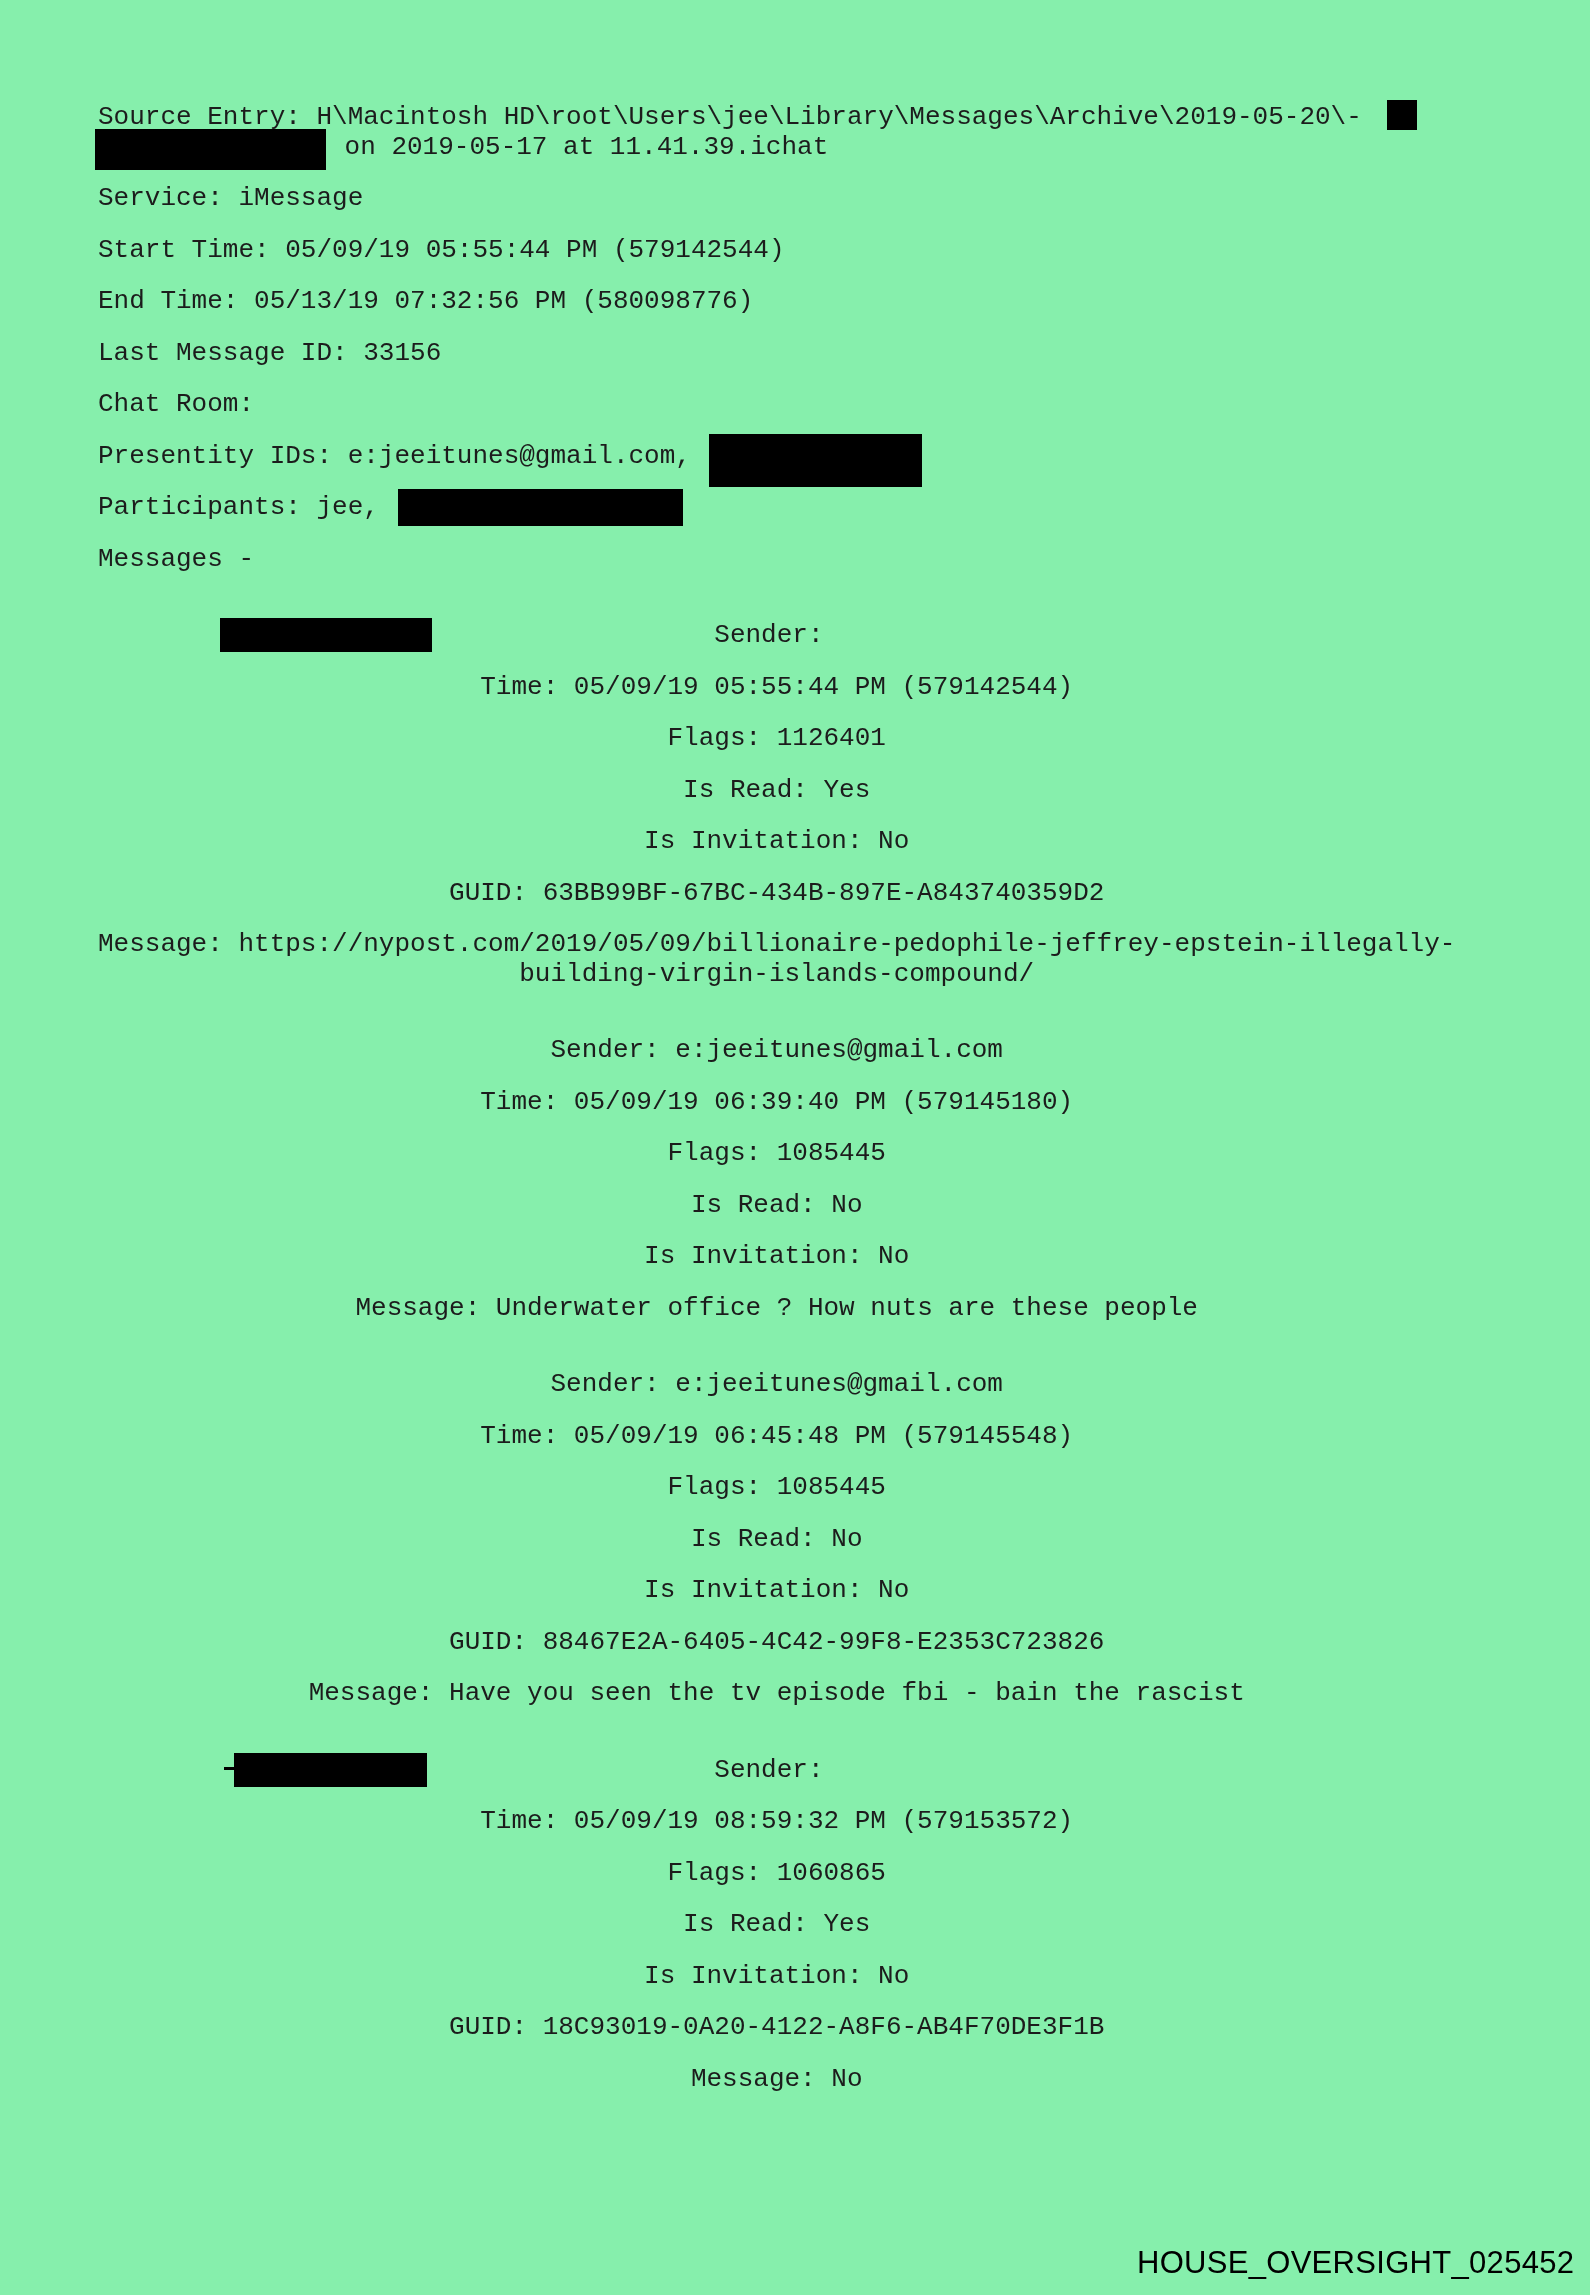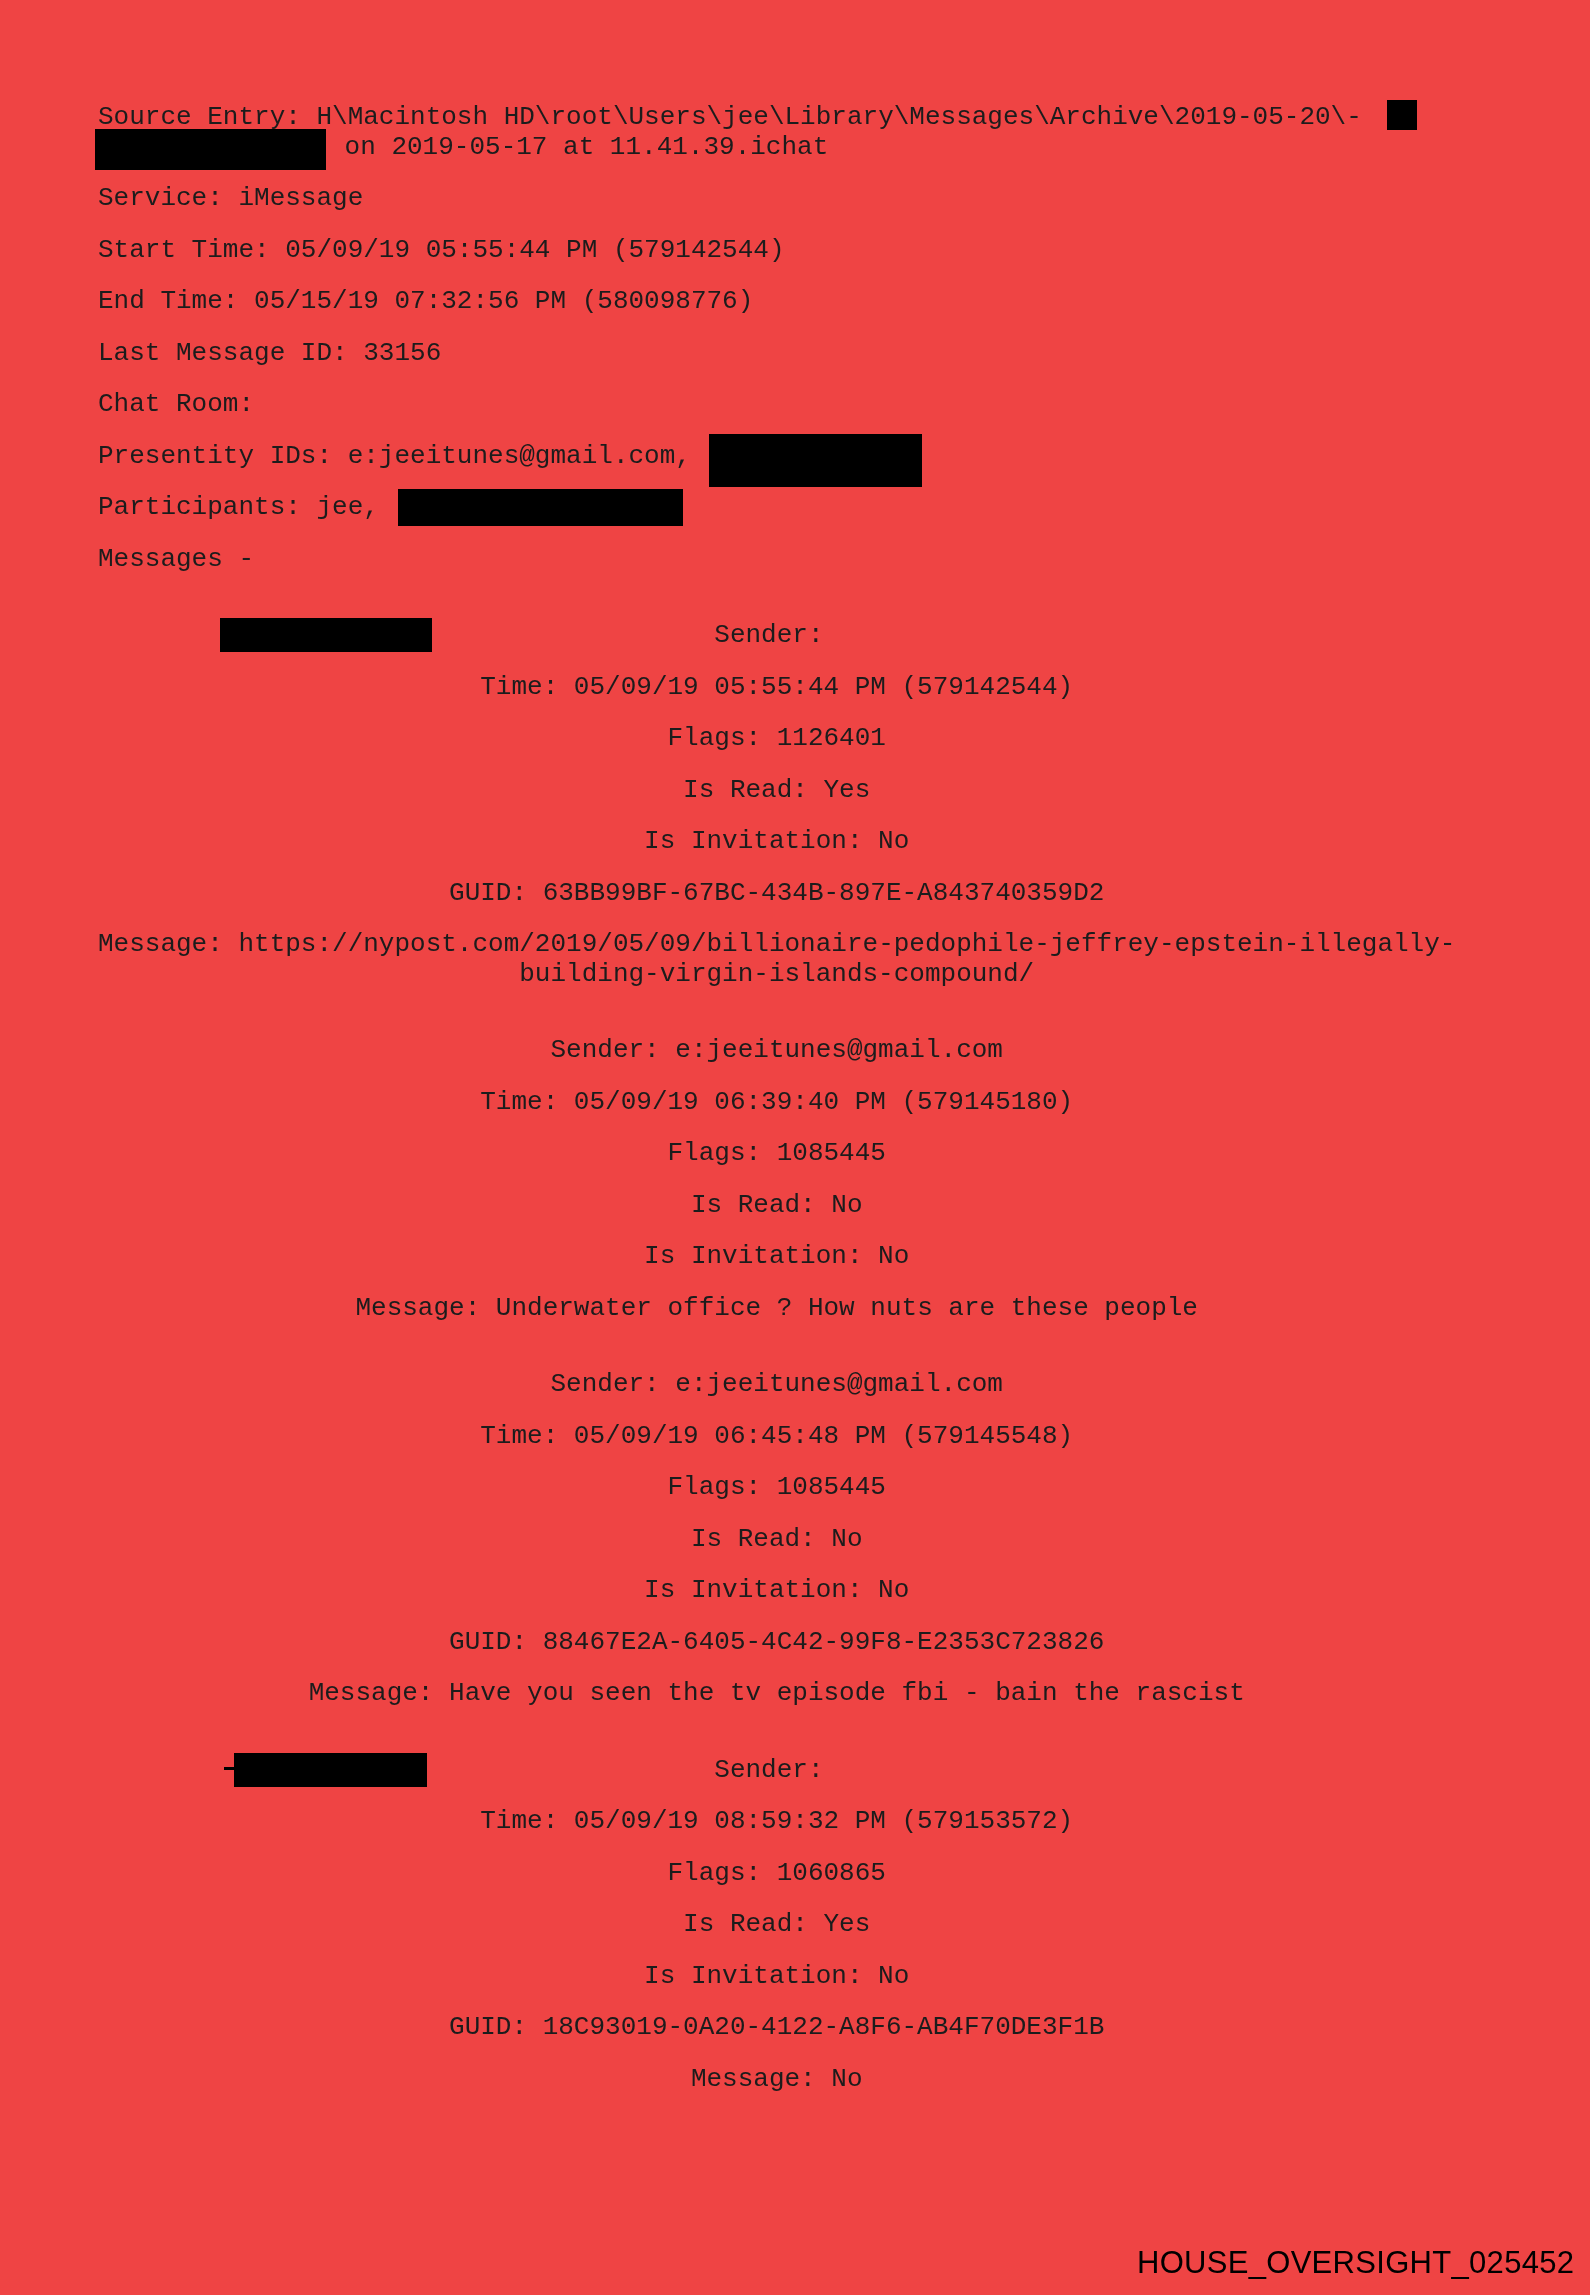--- a/index.html
+++ b/index.html
@@ -4,21 +4,21 @@
 <style>
   html, body {
     margin: 0;
     padding: 0;
     background: #9c9c9c;
   }
   .page {
     position: relative;
     width: 1591px;
     height: 2295px;
-    background: #ef4444;
+    background: #86efac;
     overflow: hidden;
     font-family: "Liberation Mono", "DejaVu Sans Mono", monospace;
     font-size: 26px;
     color: #1c1c1c;
   }
   .content {
     position: absolute;
     top: 103px;
     left: 98px;
   }
@@ -65,21 +65,21 @@
 </head>
 <body>
 
 <div class="page">
   <main class="content">
 
     <p class="line"><span>Source Entry: H\Macintosh HD\root\Users\jee\Library\Messages\Archive\2019-05-20\-</span><span class="redact rd-src1"></span><br><span class="indent-src2"> on 2019-05-17 at 11.41.39.ichat</span><span class="redact rd-src2"></span></p>
 
     <p class="line">Service: iMessage</p>
     <p class="line">Start Time: 05/09/19 05:55:44 PM (579142544)</p>
-    <p class="line">End Time: 05/15/19 07:32:56 PM (580098776)</p>
+    <p class="line">End Time: 05/13/19 07:32:56 PM (580098776)</p>
     <p class="line">Last Message ID: 33156</p>
     <p class="line">Chat Room:</p>
 
     <p class="line"><span>Presentity IDs: e:jeeitunes@gmail.com,</span><span class="redact rd-pres"></span></p>
 
     <p class="line"><span>Participants: jee, </span><span class="redact rd-part"></span></p>
 
     <p class="line">Messages -</p>
 
     <section class="msg">

